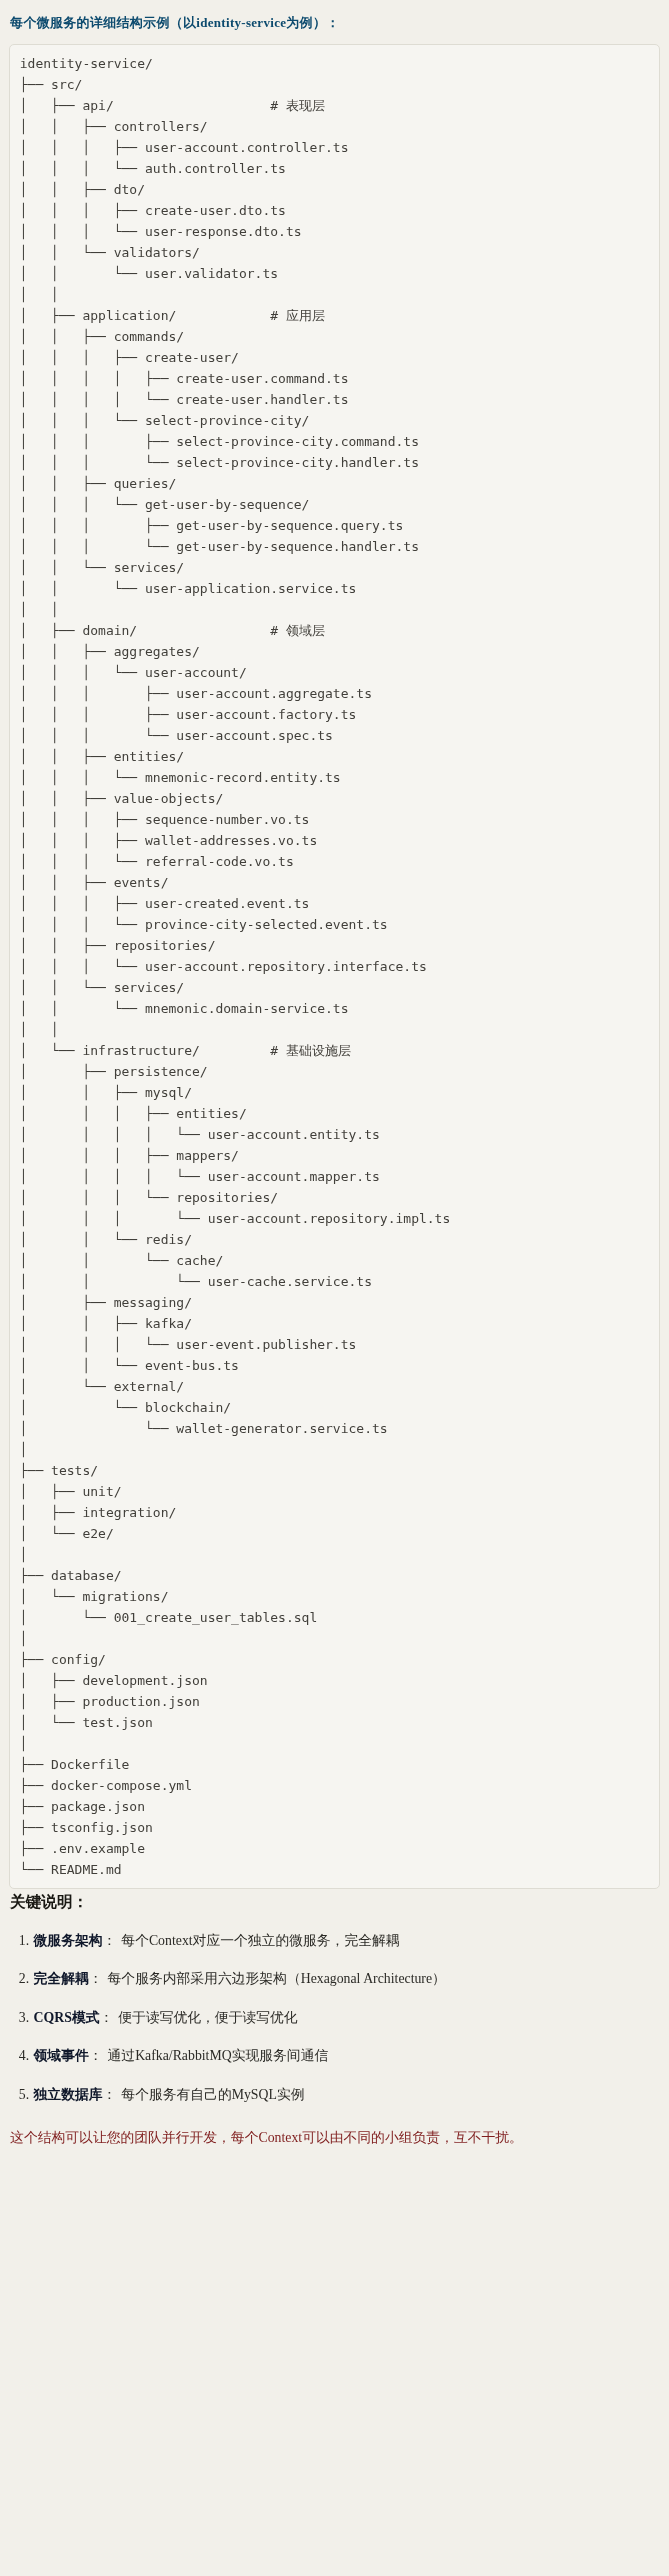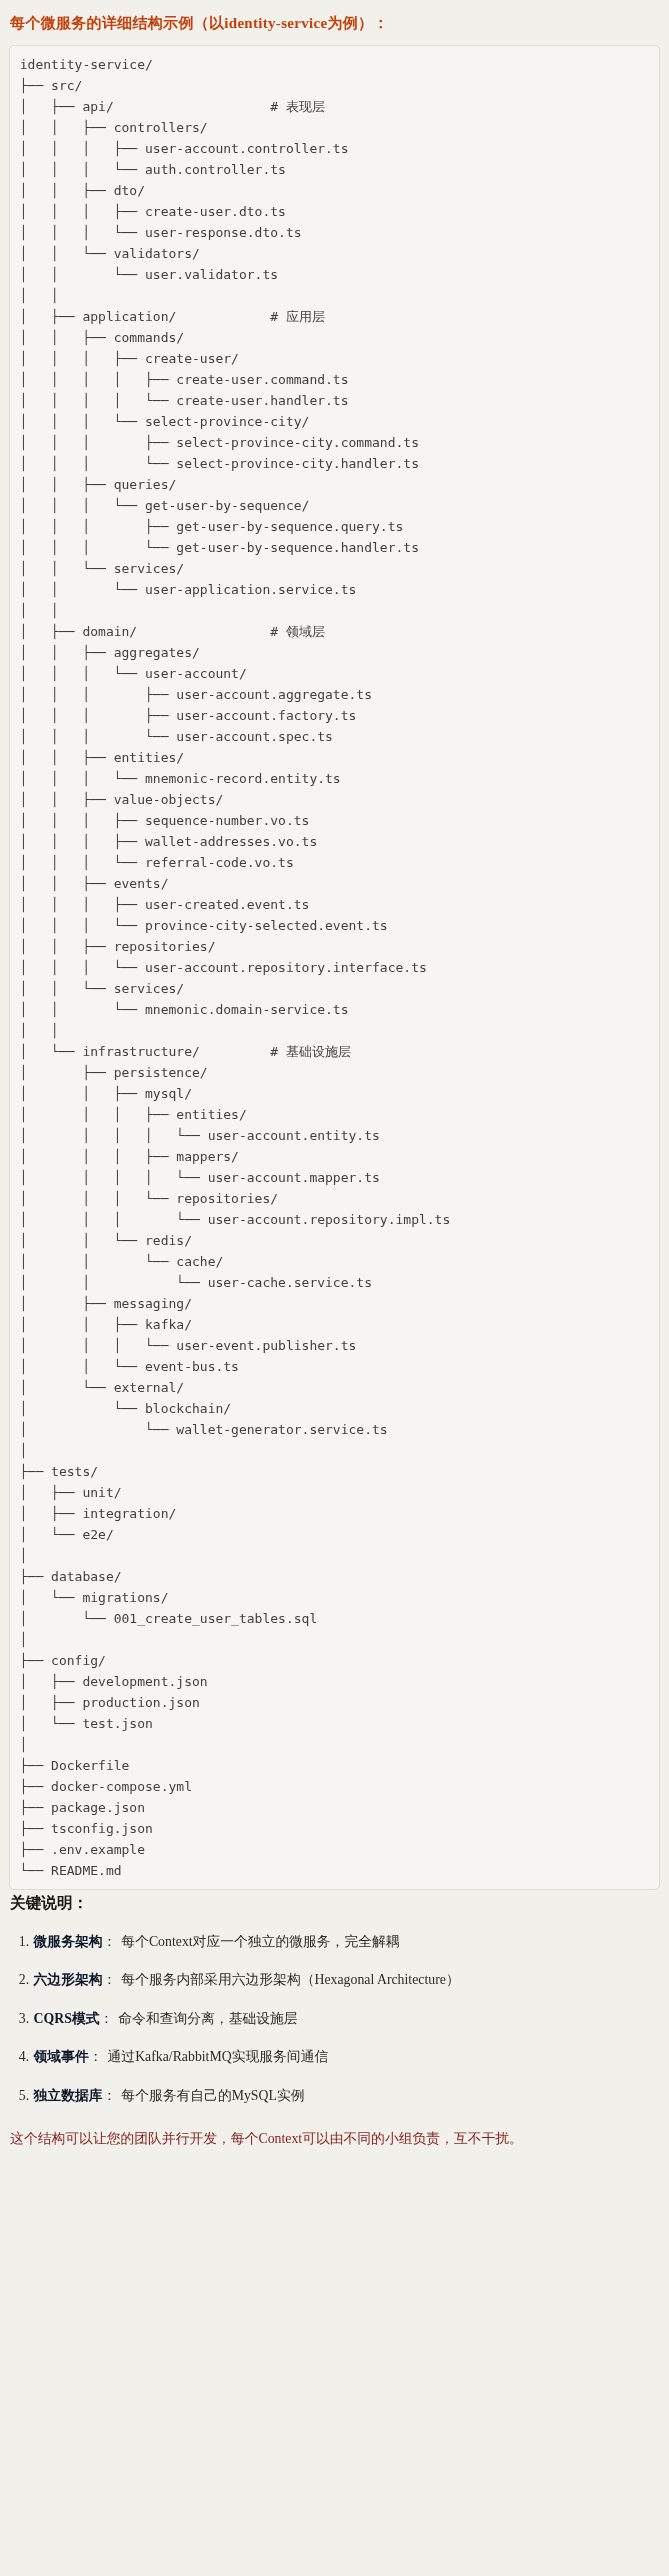--- a/index.html
+++ b/index.html
@@ -9,23 +9,23 @@
   }
   body {
     width: 669px;
     min-height: 2576px;
     box-sizing: border-box;
     padding: 10px 8.8px 19px 8.8px;
     font-family: "Liberation Serif", serif;
     color: #2b2a26;
   }
   .page-title {
-    font-size: 15px;
+    font-size: 13px;
     font-weight: bold;
-    color: #c2410c;
+    color: #0c4a6e;
     margin: 3.8px 1.3px 12.5px 1.3px;
     letter-spacing: 0.3px;
   }
   .code-block {
     background: #f6f5f1;
     border: 0.6px solid #dedcd3;
     border-radius: 5px;
     padding: 8.1px 10px;
     overflow: hidden;
   }
@@ -168,24 +168,24 @@
 </div>
 
 <div class="notes">
   <div class="notes-heading">关键说明：</div>
 
   <div class="notes-list">
     <div class="note-item">
       <span class="note-num">1.</span><span class="note-term">微服务架构</span><span class="note-sep">：</span><span class="note-desc">每个Context对应一个独立的微服务，完全解耦</span>
     </div>
     <div class="note-item">
-      <span class="note-num">2.</span><span class="note-term">六边形架构</span><span class="note-sep">：</span><span class="note-desc">每个服务内部采用六边形架构（Hexagonal Architecture）</span>
+      <span class="note-num">2.</span><span class="note-term">完全解耦</span><span class="note-sep">：</span><span class="note-desc">每个服务内部采用六边形架构（Hexagonal Architecture）</span>
     </div>
     <div class="note-item">
-      <span class="note-num">3.</span><span class="note-term">CQRS模式</span><span class="note-sep">：</span><span class="note-desc">命令和查询分离，基础设施层</span>
+      <span class="note-num">3.</span><span class="note-term">CQRS模式</span><span class="note-sep">：</span><span class="note-desc">便于读写优化，便于读写优化</span>
     </div>
     <div class="note-item">
       <span class="note-num">4.</span><span class="note-term">领域事件</span><span class="note-sep">：</span><span class="note-desc">通过Kafka/RabbitMQ实现服务间通信</span>
     </div>
     <div class="note-item">
       <span class="note-num">5.</span><span class="note-term">独立数据库</span><span class="note-sep">：</span><span class="note-desc">每个服务有自己的MySQL实例</span>
     </div>
   </div>
 
   <div class="closing-paragraph">这个结构可以让您的团队并行开发，每个Context可以由不同的小组负责，互不干扰。</div>

